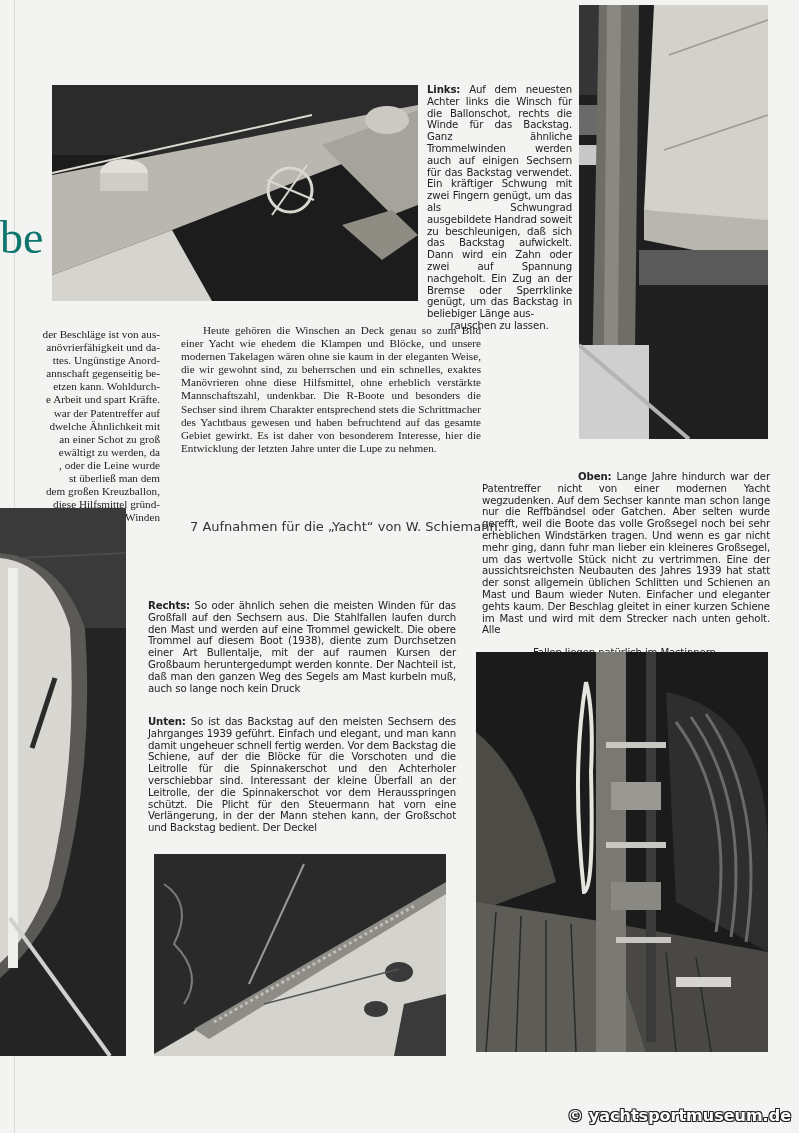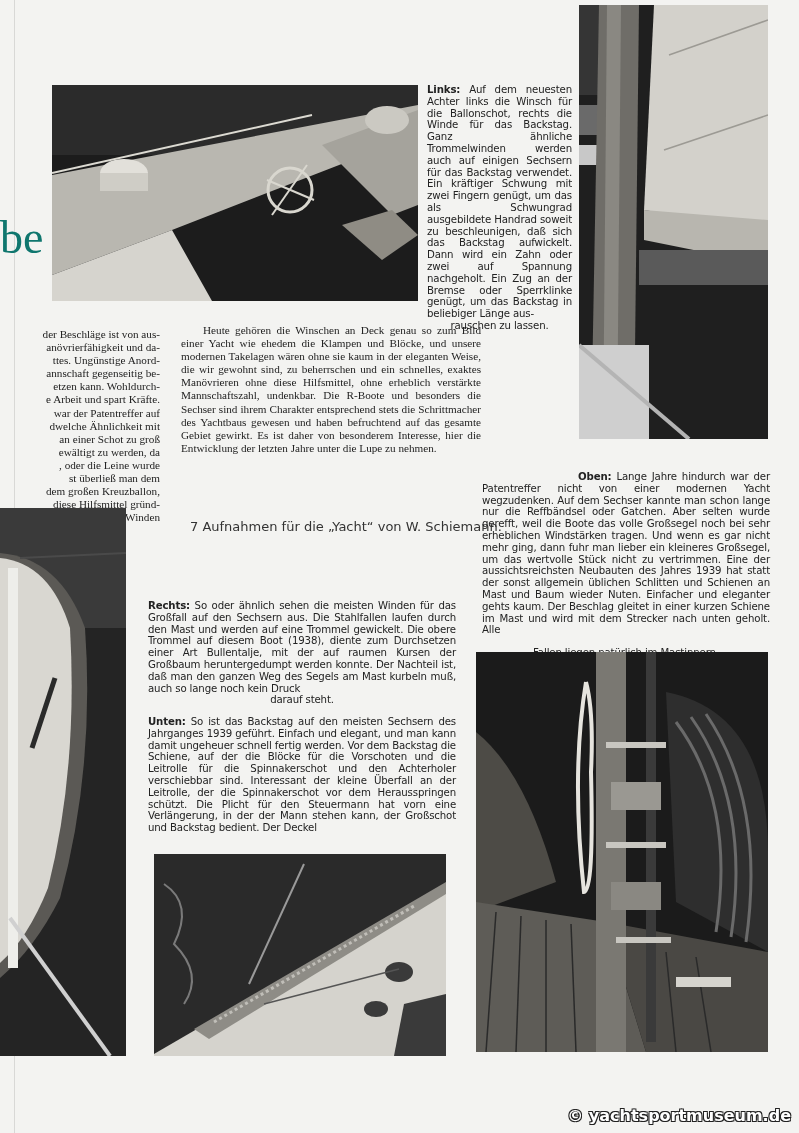--- a/index.html
+++ b/index.html
@@ -127,21 +127,20 @@
     <rect x="8" y="60" width="10" height="400" fill="#eeeeea"></rect>
     <line x1="55" y1="170" x2="32" y2="240" stroke="#2a2a2a" stroke-width="5"></line>
     <line x1="10" y1="410" x2="110" y2="548" stroke="#d0d0d0" stroke-width="4"></line>
     <line x1="20" y1="50" x2="126" y2="45" stroke="#4a4a4a" stroke-width="2"></line>
   </svg>
 </div>
 
 <div class="cap" style="left:148px;top:600px;width:308px;">
   <b>Rechts:</b>
   <span>So oder ähnlich sehen die meisten Winden für das Großfall auf den Sechsern aus. Die Stahlfallen laufen durch den Mast und werden auf eine Trommel gewickelt. Die obere Trommel auf diesem Boot (1938), diente zum Durchsetzen einer Art Bullentalje, mit der auf raumen Kursen der Großbaum heruntergedumpt werden konnte. Der Nachteil ist, daß man den ganzen Weg des Segels am Mast kurbeln muß, auch so lange noch kein Druck</span>
-  <span class="last">darauf steht.</span>
 </div>
 
 <div class="cap" style="left:148px;top:716px;width:308px;">
   <b>Unten:</b>
   <span>So ist das Backstag auf den meisten Sechsern des Jahrganges 1939 geführt. Einfach und elegant, und man kann damit ungeheuer schnell fertig werden. Vor dem Backstag die Schiene, auf der die Blöcke für die Vorschoten und die Leitrolle für die Spinnakerschot und den Achterholer verschiebbar sind. Interessant der kleine Überfall an der Leitrolle, der die Spinnakerschot vor dem Herausspringen schützt. Die Plicht für den Steuermann hat vorn eine Verlängerung, in der der Mann stehen kann, der Großschot und Backstag bedient. Der Deckel</span>
 </div>
 
 <div class="photo" style="left:476px;top:652px;width:292px;height:400px;">
   <svg viewBox="0 0 292 400" preserveAspectRatio="none">
     <rect width="292" height="400" fill="#1b1b1b"></rect>

